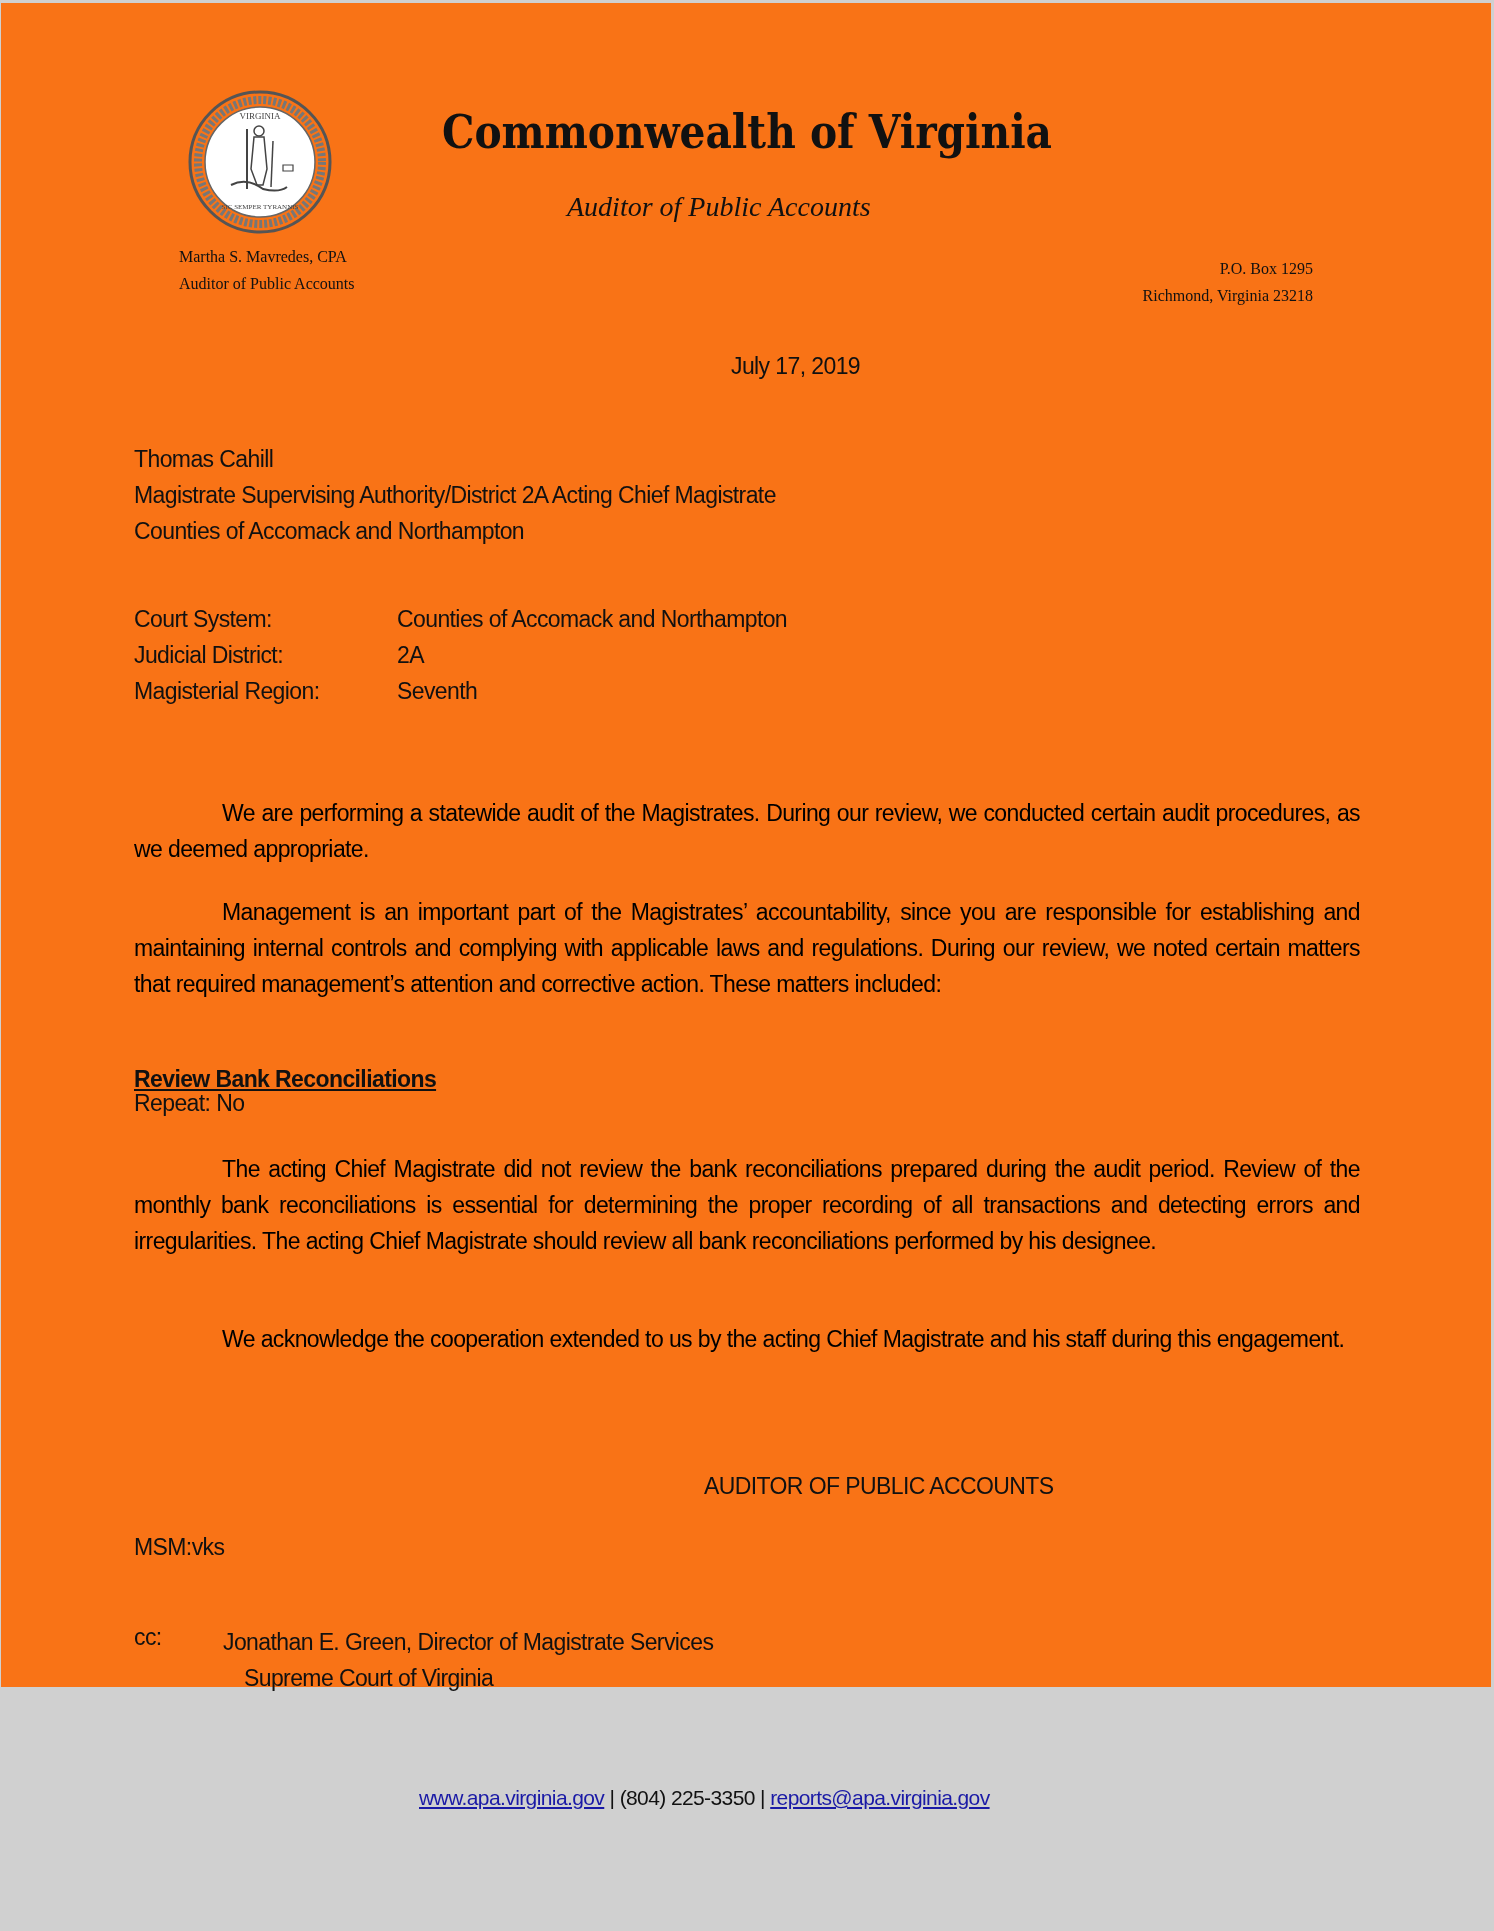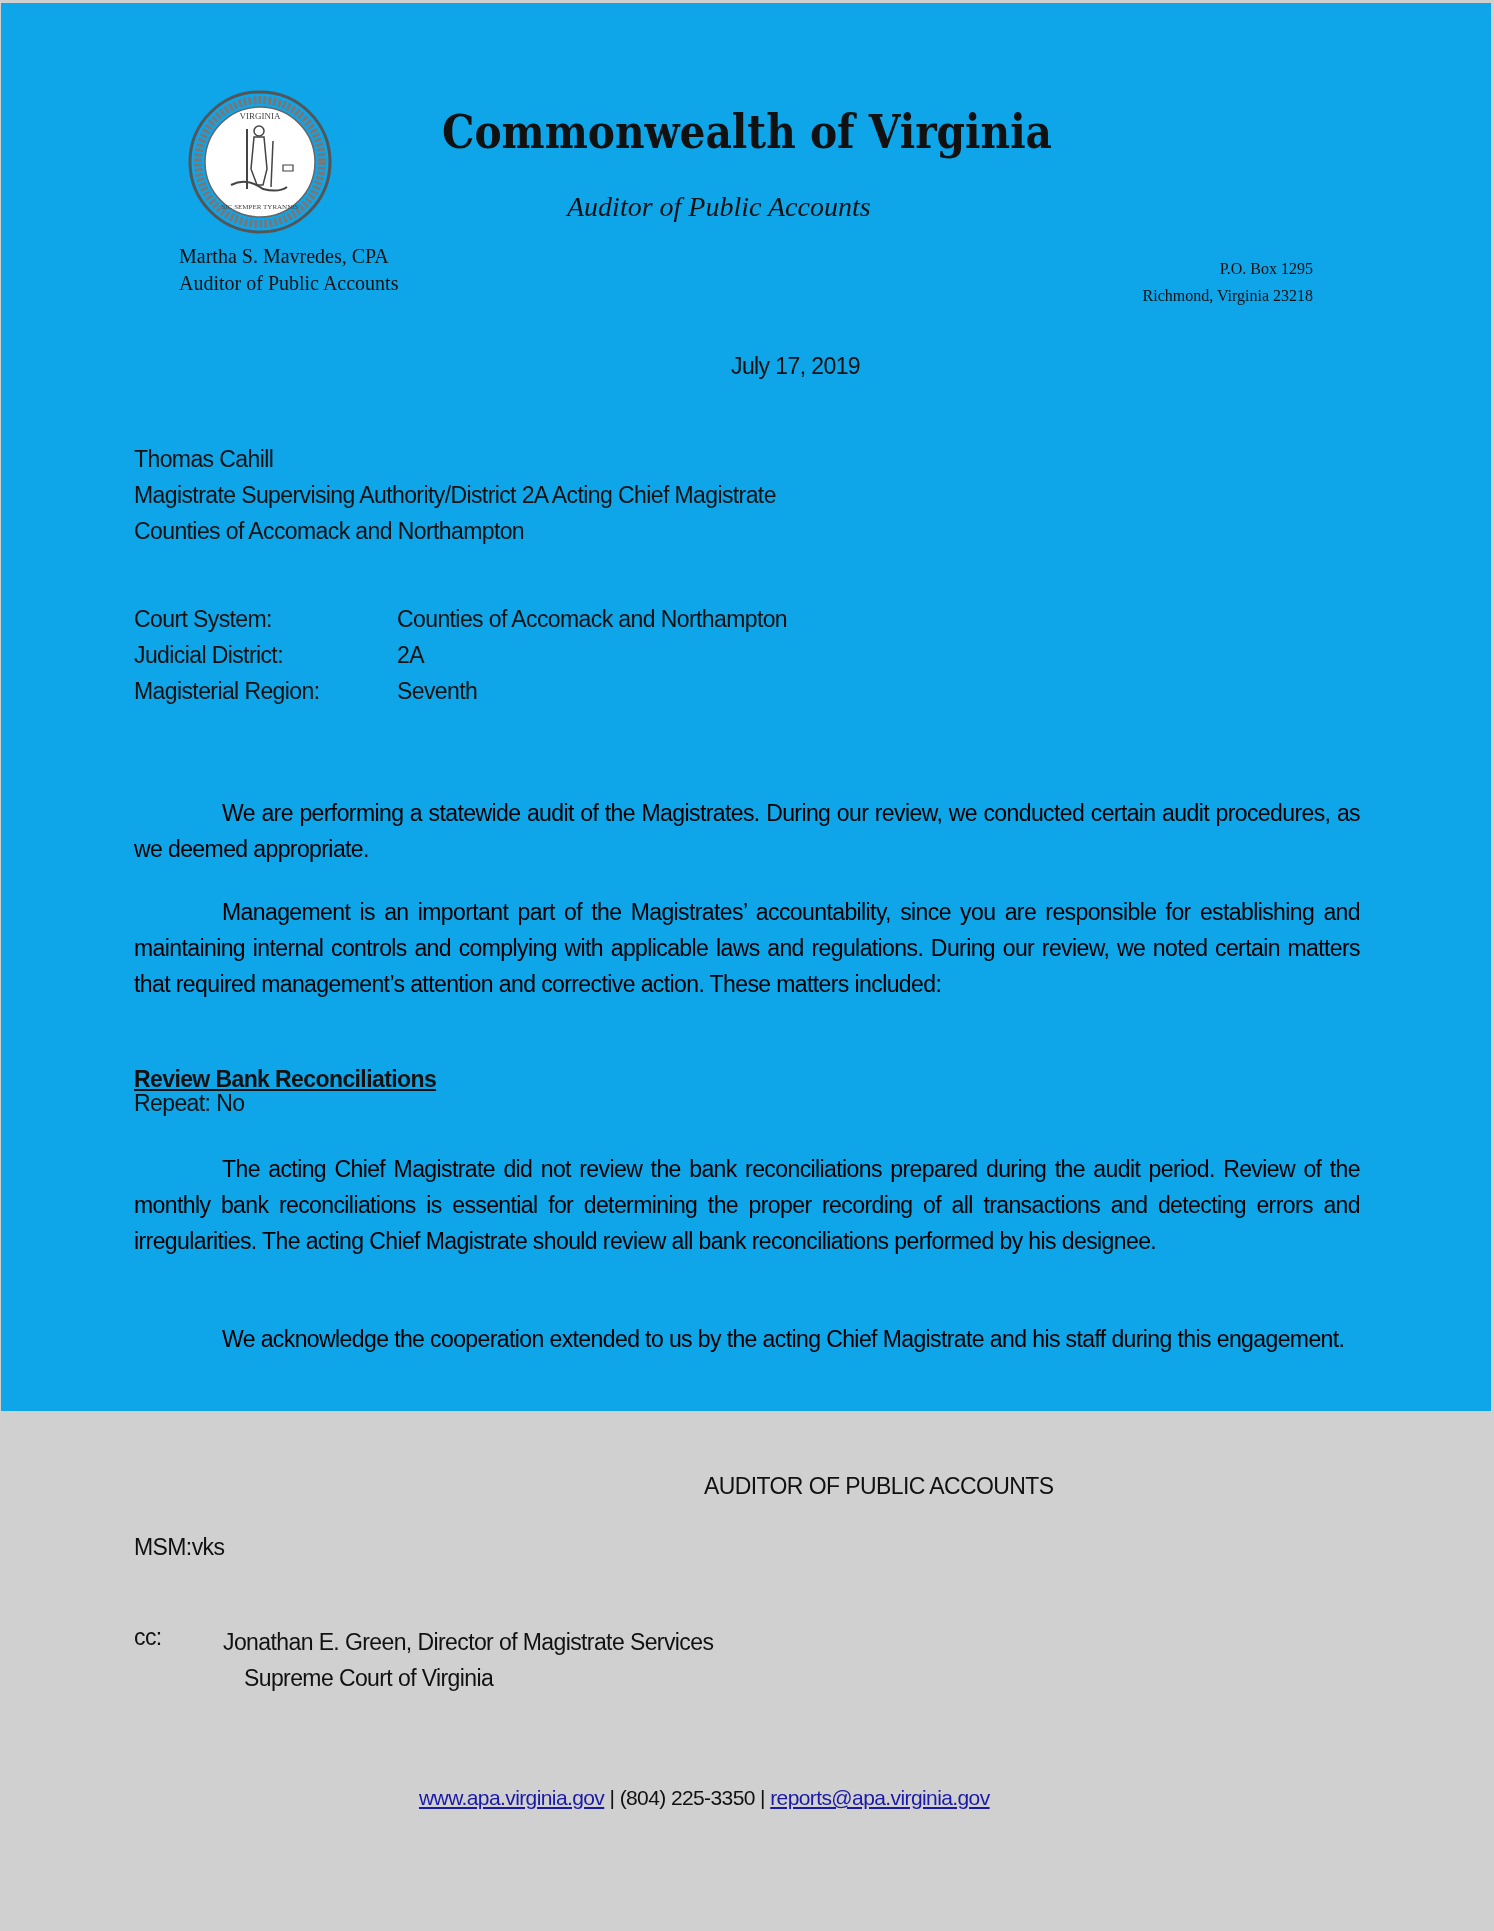--- a/index.html
+++ b/index.html
@@ -1,24 +1,24 @@
 <!DOCTYPE html>
 <html><head>
 <meta charset="utf-8">
 <style>
   html, body { margin:0; padding:0; }
   body { width:1494px; height:1931px; background:#d0d0d0; position:relative; overflow:hidden; }
-  .page { position:absolute; left:1px; top:3px; width:1490px; height:1408px; background:#0ea5e9; }
+  .page { position:absolute; left:1px; top:3px; width:1490px; height:1684px; background:#f97316; }
   .abs { position:absolute; white-space:nowrap; color:#111; }
   .cal { font-family:"Liberation Sans", sans-serif; font-size:23px; letter-spacing:-0.6px; }
   .times { font-family:"Liberation Serif", serif; }
   .seal { position:absolute; left:186px; top:86px; width:146px; height:146px; }
   .title { font-family:"DejaVu Serif", serif; font-weight:bold; font-size:46px; left:441px; top:102px; width:610px; text-align:center; transform-origin:left top; letter-spacing:0px; }
   .subtitle { font-family:"Liberation Serif", serif; font-style:italic; font-size:28px; left:566px; top:188px; }
-  .hdr-left { left:178px; top:240px; font-size:20px; line-height:27px; }
+  .hdr-left { left:178px; top:240px; font-size:16px; line-height:27px; }
   .hdr-right { right:178px; top:252px; font-size:16px; line-height:27px; text-align:right; }
   .date { left:730px; top:350px; }
   .addr { left:133px; top:438px; line-height:36px; }
   .meta { left:133px; top:598px; line-height:36px; }
   .meta .row { display:flex; }
   .meta .lbl { width:263px; }
   .para { position:absolute; left:133px; width:1226px; line-height:36px; text-align:justify; text-align-last:left; }
   .para .ind { display:inline-block; width:88px; }
   .p1 { top:792px; }
   .p2 { top:891px; }

